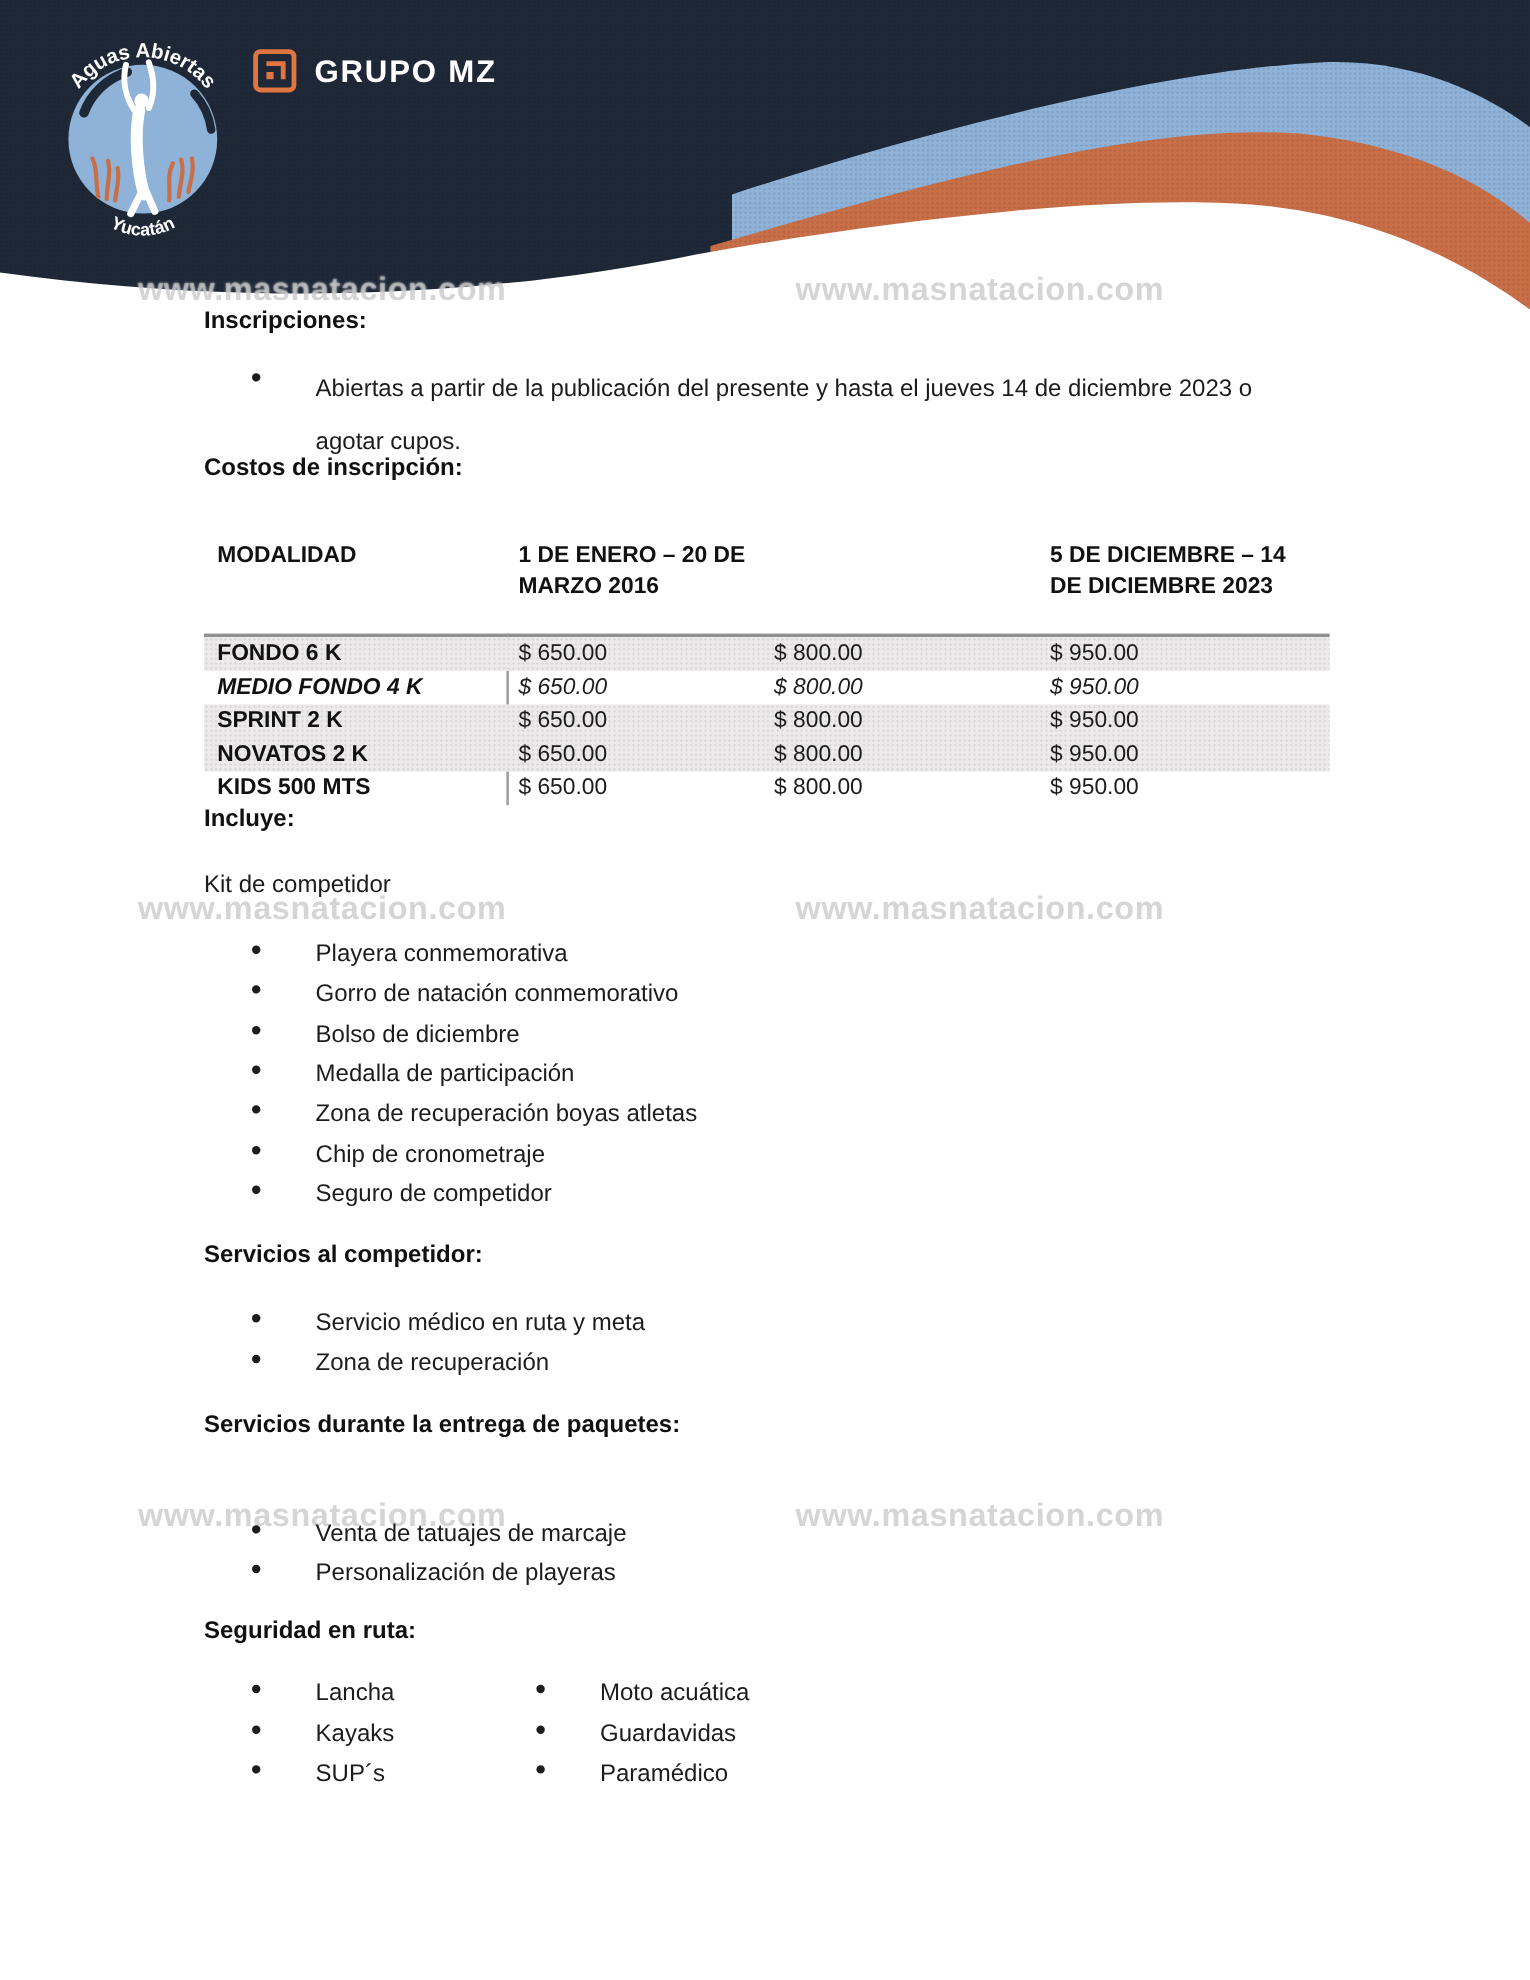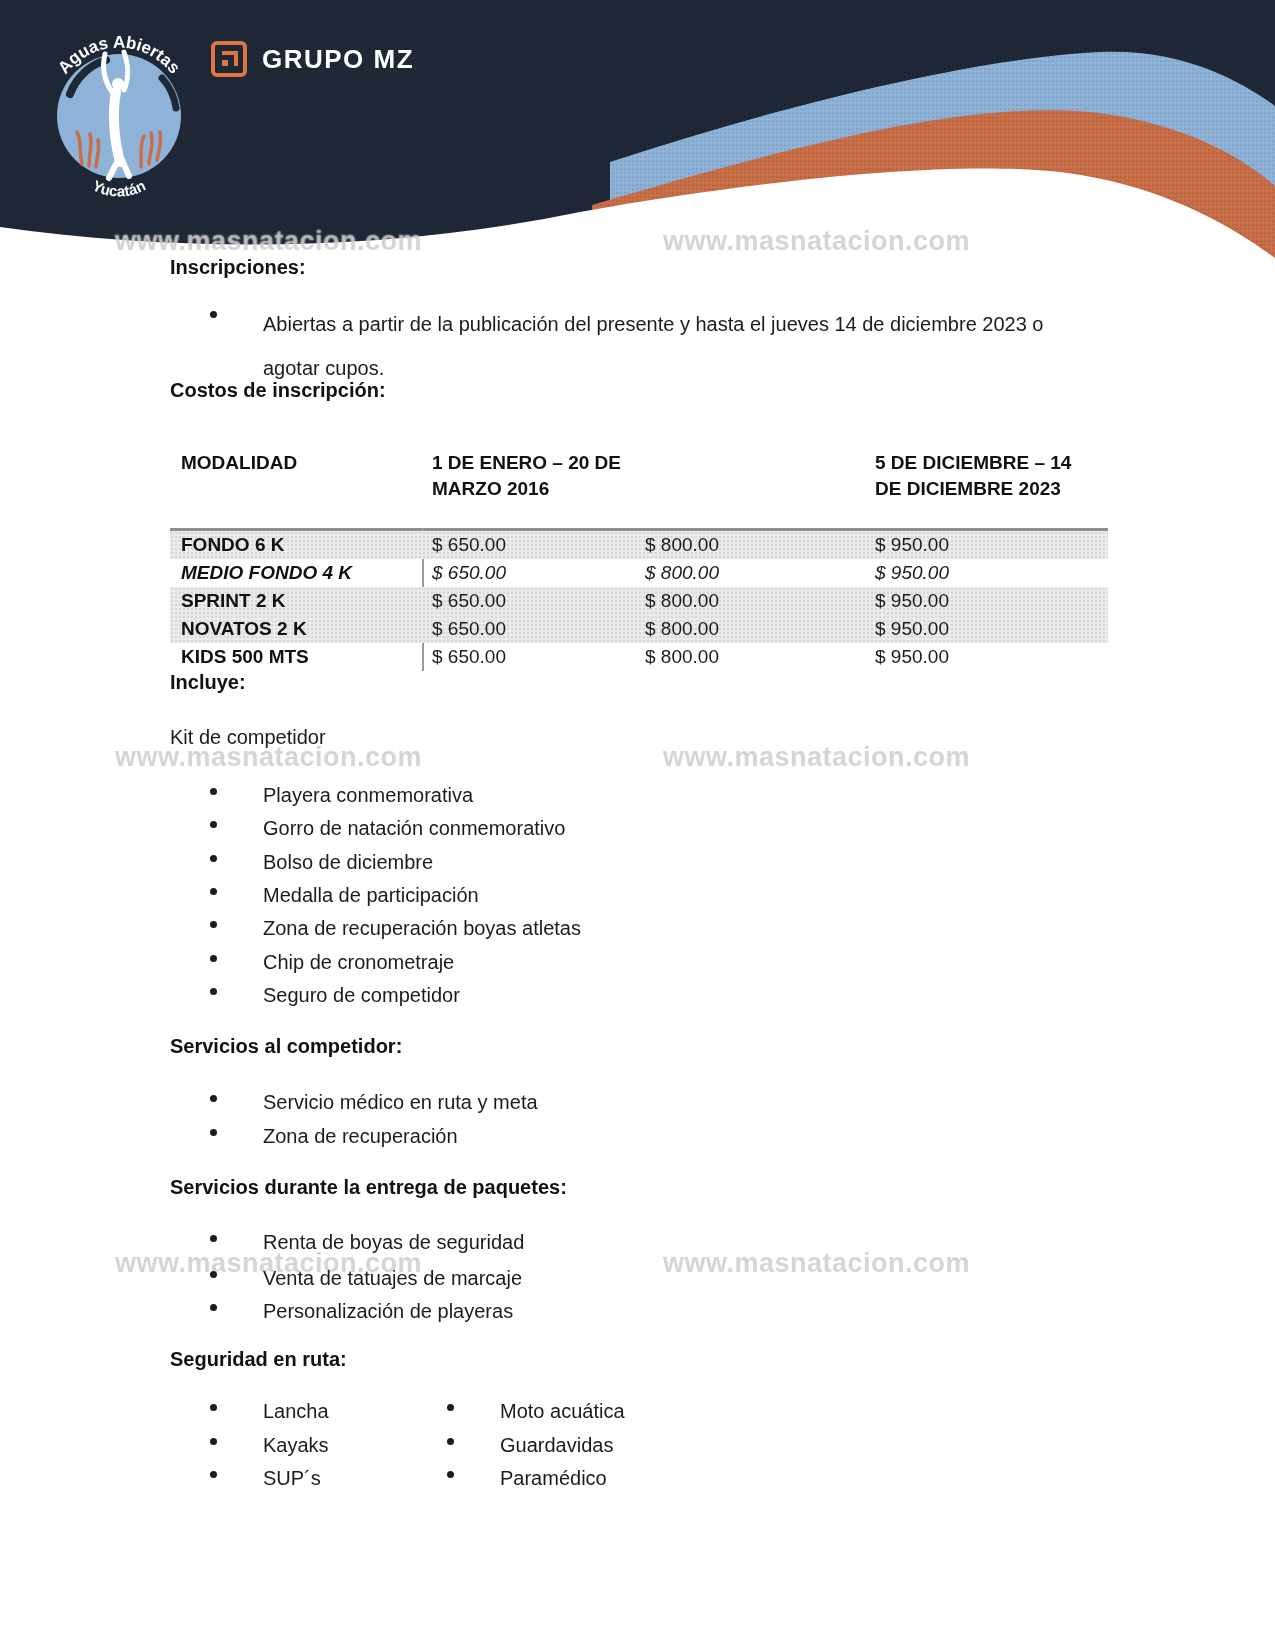--- a/index.html
+++ b/index.html
@@ -200,24 +200,20 @@
   <div class="bullet" style="top:1086px;">
       <span class="dot"></span>
       <span class="bt">Servicio médico en ruta y meta</span>
     </div>
   <div class="bullet" style="top:1120px;">
       <span class="dot"></span>
       <span class="bt">Zona de recuperación</span>
     </div>
 
   <div class="h-bold" style="top:1176px;">Servicios durante la entrega de paquetes:</div>
-  <div class="bullet" style="top:1226px;">
-      <span class="dot"></span>
-      <span class="bt">Renta de boyas de seguridad</span>
-    </div>
   <div class="bullet" style="top:1295px;">
       <span class="dot"></span>
       <span class="bt">Personalización de playeras</span>
     </div>
   <div class="bullet" style="top:1262px;">
       <span class="dot"></span>
       <span class="bt">Venta de tatuajes de marcaje</span>
     </div>
 
   <div class="h-bold" style="top:1348px;">Seguridad en ruta:</div>

